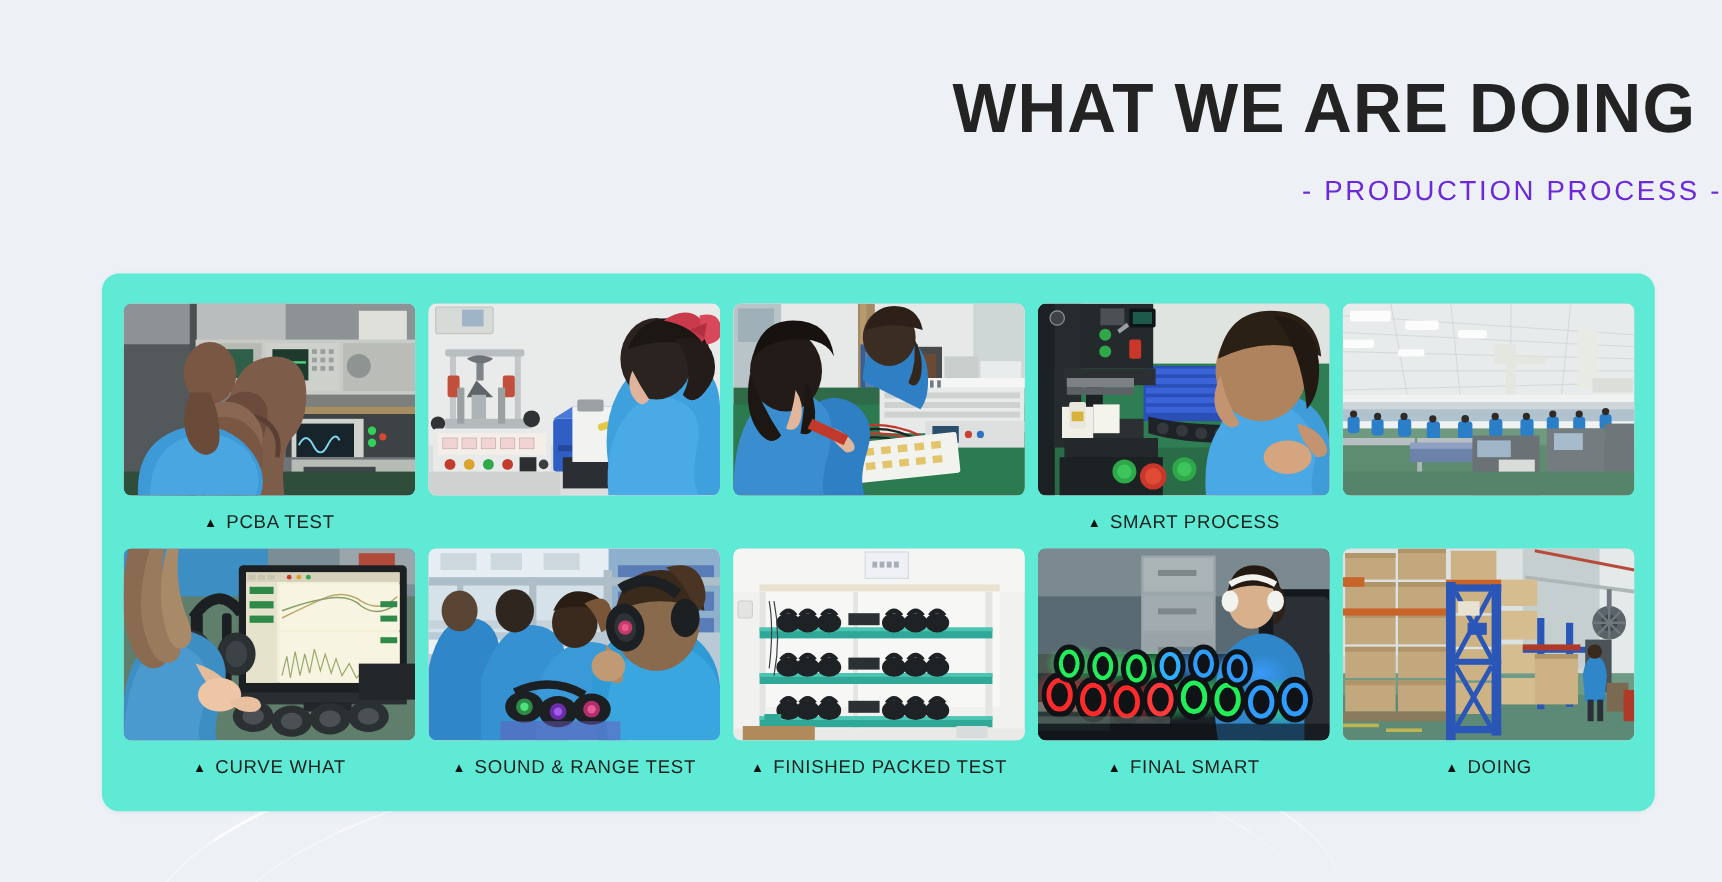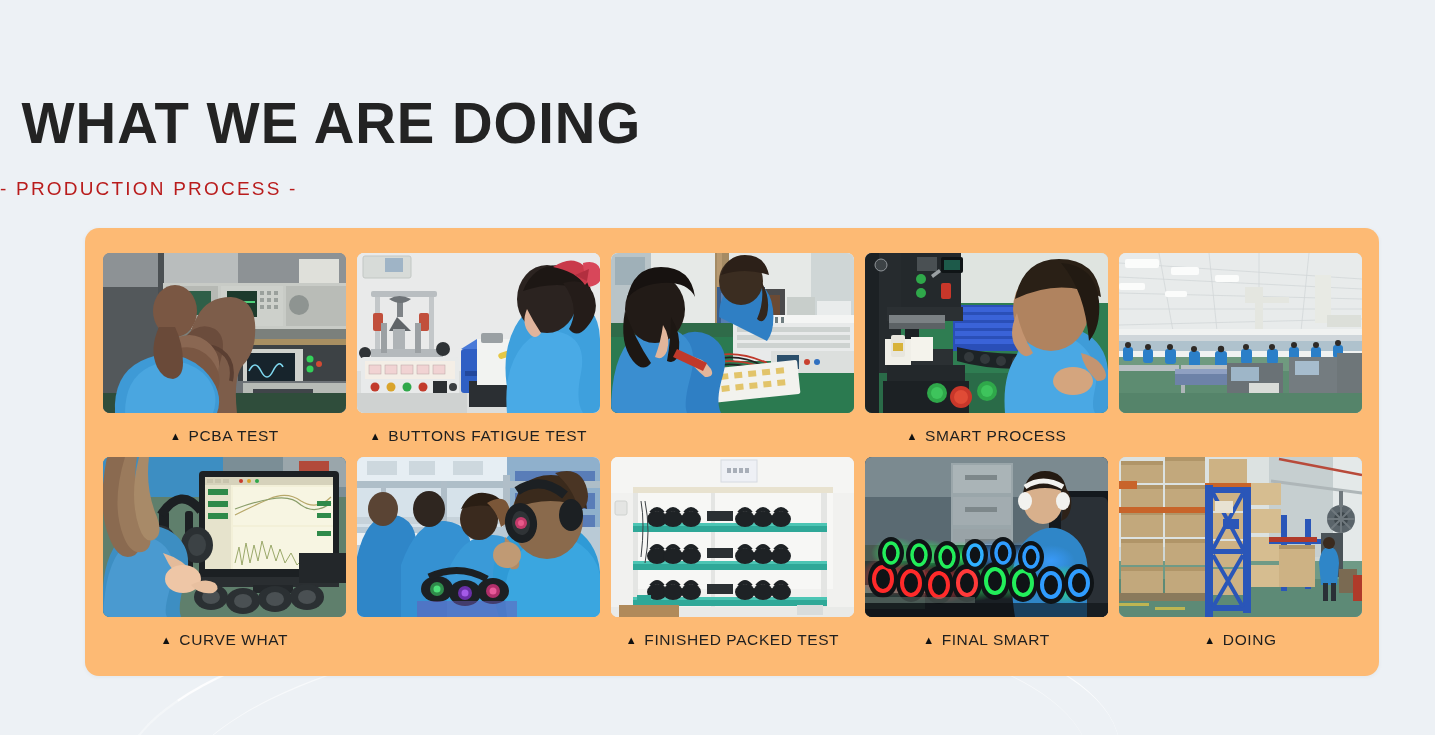--- a/index.html
+++ b/index.html
@@ -27,43 +27,43 @@
   .swoosh2 {
     position: absolute;
     left: 170px; bottom: -215px;
     width: 920px; height: 330px;
     border-radius: 50%;
     border-top: 2px solid rgba(255,255,255,0.55);
     transform: rotate(-3deg);
     pointer-events: none;
   }
 
-  .page-head { text-align: left; padding-top: 94px; }
+  .page-head { text-align: right; padding-top: 62px; }
   .page-title {
     font-size: 58px;
     font-weight: 700;
     letter-spacing: 1px;
     color: #232323;
     line-height: 1.0;
     font-stretch: condensed;
     transform: scaleX(0.97);
   }
   .page-subtitle {
     margin-top: 26px;
-    font-size: 19px;
+    font-size: 23px;
     letter-spacing: 2.2px;
-    color: #b91c1c;
+    color: #6d28d9;
     font-weight: 400;
   }
 
   .card {
     position: absolute;
     left: 85px; top: 228px;
     width: 1294px; height: 448px;
-    background: #fdba74;
+    background: #5eead4;
     border-radius: 14px;
     box-shadow: 0 1px 4px rgba(40,60,80,0.06);
   }
 
   .grid {
     position: absolute;
     left: 18px; top: 25px;
     width: 1260px;
     display: flex;
     flex-direction: column;
@@ -239,23 +239,20 @@
               <path d="M150 160 q-4 -44 16 -68 q18 -20 40 -12 q24 8 18 40 q-6 28 2 40z" fill="#49aae6"></path>
               <ellipse cx="190" cy="46" rx="30" ry="34" fill="#2b2320"></ellipse>
               <path d="M166 38 q10 -26 36 -26 q28 0 32 26 q-34 -12 -68 0z" fill="#1d1714"></path>
               <path d="M206 30 q22 -6 30 10 q8 18 -6 34 q-10 12 -18 2 q12 -22 -6 -46z" fill="#241c19"></path>
               <path d="M196 14 q18 -12 30 -2 q12 10 2 20 q-10 -14 -32 -18z" fill="#c93a4a"></path>
               <path d="M226 10 q16 -4 18 10 q2 12 -12 14 q-6 -14 -6 -24z" fill="#d8475a"></path>
               <path d="M218 22 l14 -6 l-2 12z" fill="#b22f3f"></path>
               <path d="M170 56 q-6 14 2 24 q6 8 12 0 q-8 -12 -14 -24z" fill="#e0b49c"></path>
             </g>
           </svg>
-        </div>
-        <div class="caption">
-          <span class="tri">▲</span><span>BUTTONS FATIGUE TEST</span>
         </div>
       </div>
 
       <div class="cell">
         <div class="thumb">
           <svg viewBox="0 0 243 160" preserveAspectRatio="none">
             <defs>
                 <clipPath id="c3">
                   <rect width="243" height="160"></rect>
                 </clipPath>
@@ -656,20 +653,23 @@
                 <circle cx="108" cy="136" r="7" fill="#6a2fa8"></circle>
                 <circle cx="108" cy="136" r="3.5" fill="#a45ae8"></circle>
                 <ellipse cx="136" cy="134" rx="16" ry="13" fill="#1c2023"></ellipse>
                 <circle cx="136" cy="134" r="7" fill="#b02f6a"></circle>
                 <circle cx="136" cy="134" r="3.5" fill="#e85a9a"></circle>
                 <path d="M72 120 q30 -14 58 2" stroke="#1c2023" stroke-width="7" fill="none"></path>
               </g>
               <rect x="60" y="144" width="100" height="16" fill="#6a5ab8" opacity="0.5"></rect>
             </g>
           </svg>
+        </div>
+        <div class="caption">
+          <span class="tri">▲</span><span>SOUND &amp; RANGE TEST</span>
         </div>
       </div>
 
       <div class="cell">
         <div class="thumb">
           <svg viewBox="0 0 243 160" preserveAspectRatio="none">
             <defs>
                 <clipPath id="c8">
                   <rect width="243" height="160"></rect>
                 </clipPath>

